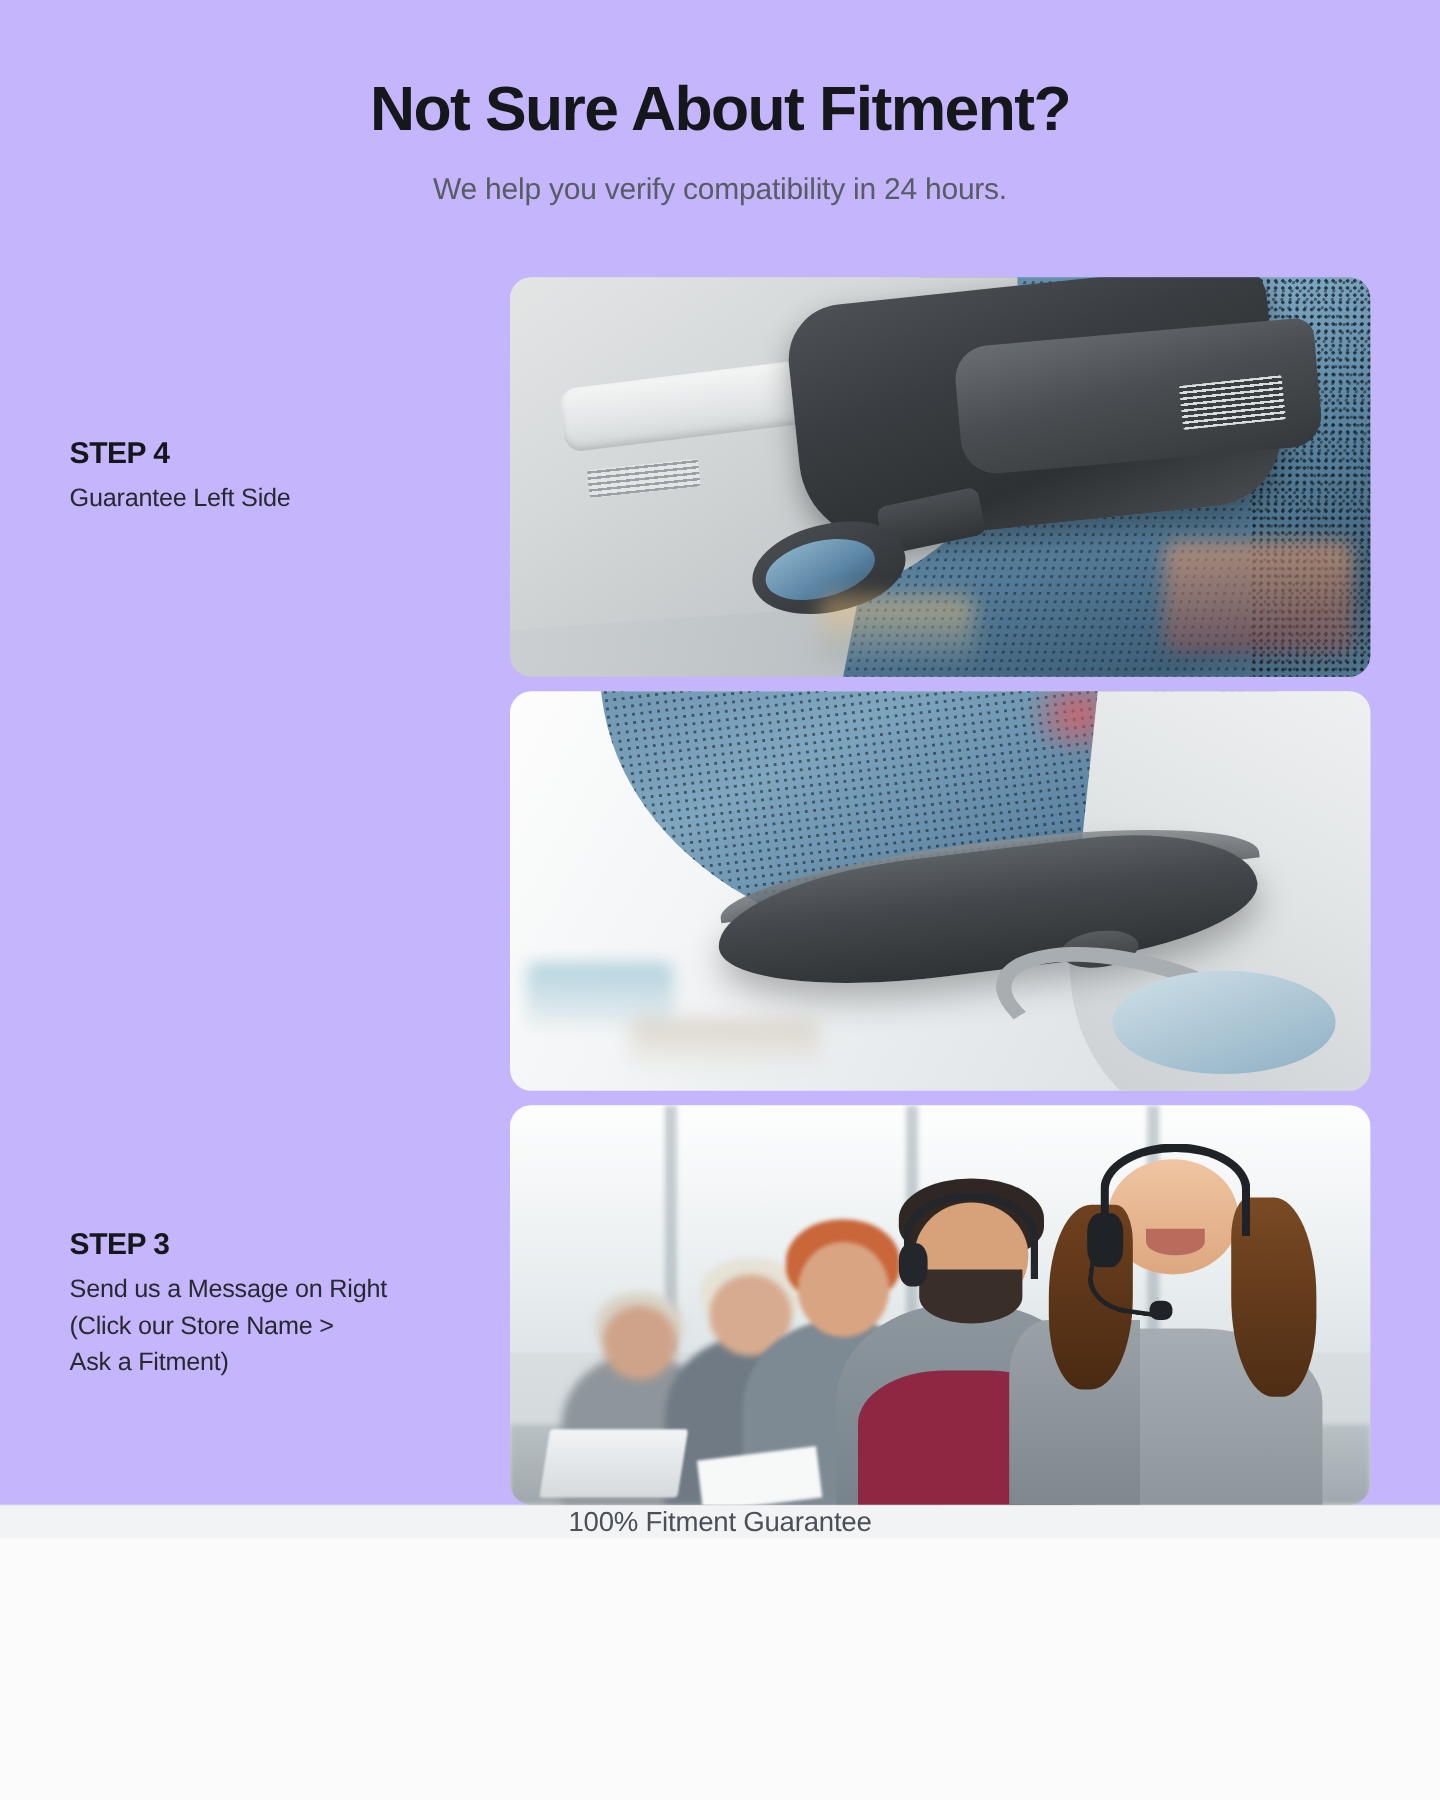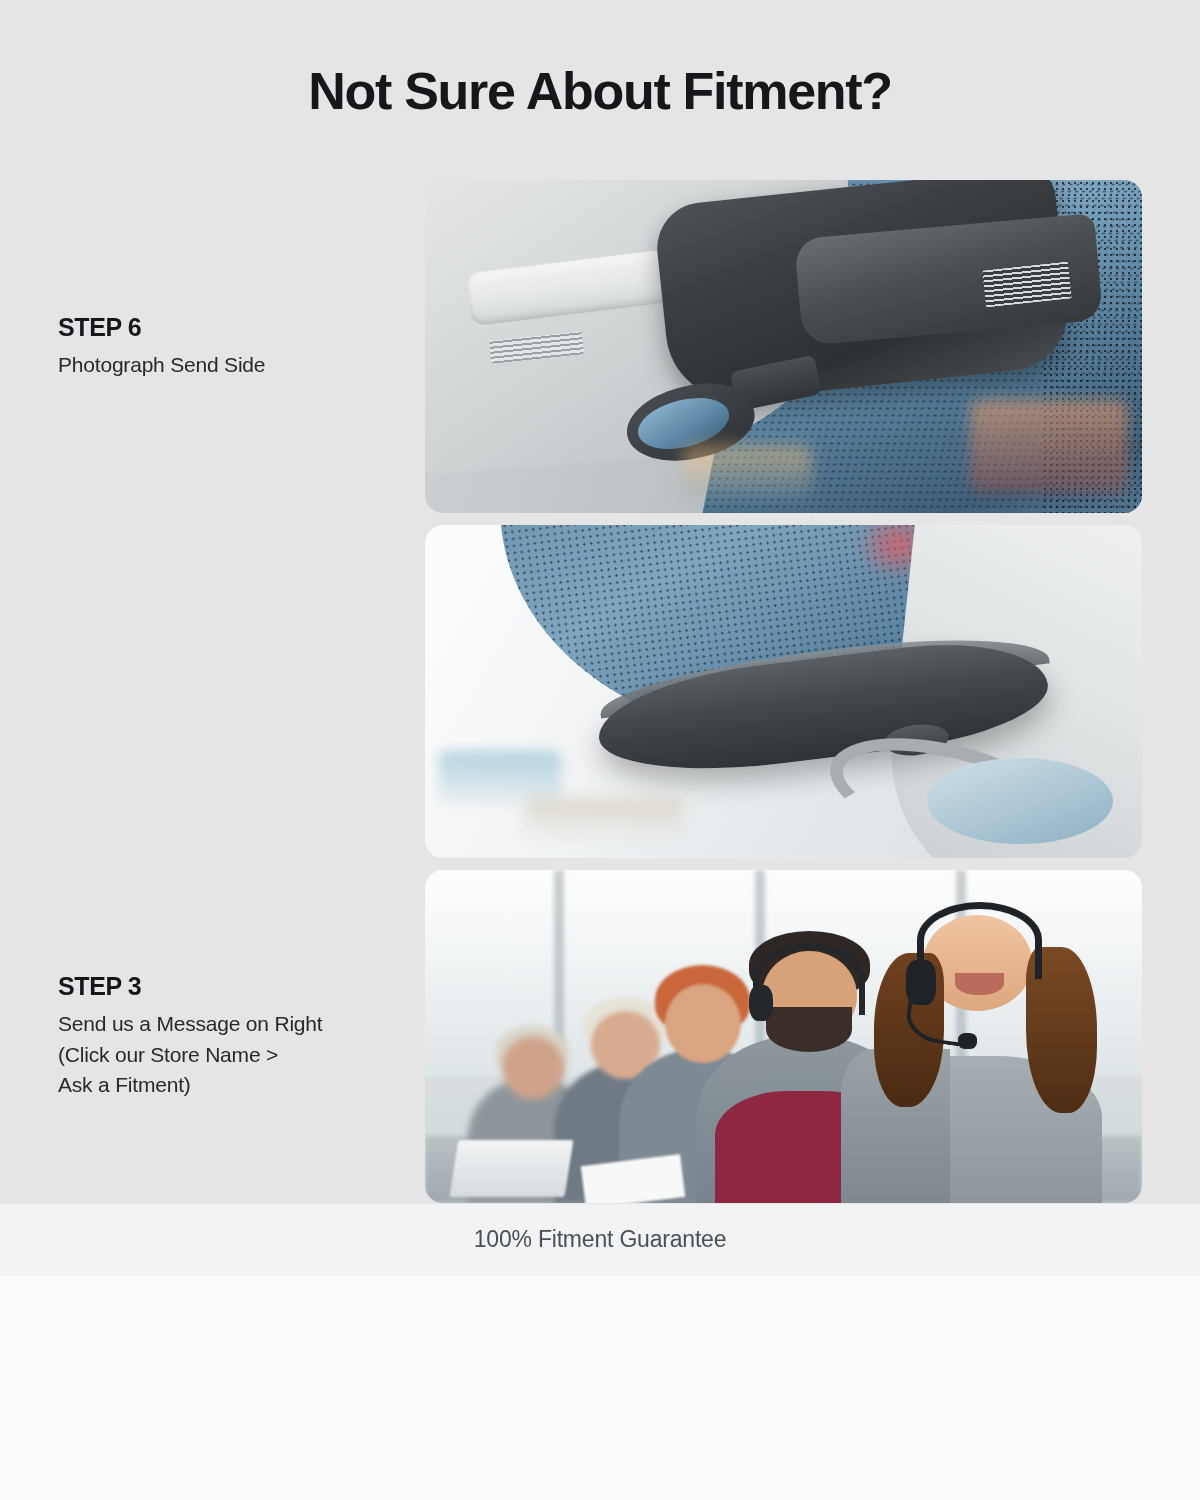--- a/index.html
+++ b/index.html
@@ -7,21 +7,21 @@
     width: 1200px;
     height: 1500px;
     background: #fbfbfb;
     font-family: "Liberation Sans", sans-serif;
     -webkit-font-smoothing: antialiased;
   }
   .page {
     position: relative;
     width: 1200px;
     height: 1276px;
-    background: #e5e5e5;
+    background: #c4b5fd;
     display: flex;
     flex-direction: column;
   }
 
   
   .header {
     padding-top: 62px;
     text-align: center;
   }
   .title {
@@ -471,28 +471,29 @@
     letter-spacing: -0.2px;
   }
 </style>
 </head>
 <body>
 
 <div class="page">
 
   <div class="header">
     <h1 class="title">Not Sure About Fitment?</h1>
+    <p class="subtitle">We help you verify compatibility in 24 hours.</p>
   </div>
 
   <div class="steps">
 
     <div class="step-row">
       <div class="step-text">
-        <div class="step-label">STEP 6</div>
-        <div class="step-desc">Photograph Send Side</div>
+        <div class="step-label">STEP 4</div>
+        <div class="step-desc">Guarantee Left Side</div>
       </div>
       <div class="step-media img1">
         <div class="i1-glass"></div>
         <div class="i1-dots"></div>
         <div class="i1-dots2"></div>
         <div class="i1-head"></div>
         <div class="i1-lamp"></div>
         <div class="i1-vent"></div>
         <div class="i1-cam"></div>
         <div class="i1-cam2"></div>

